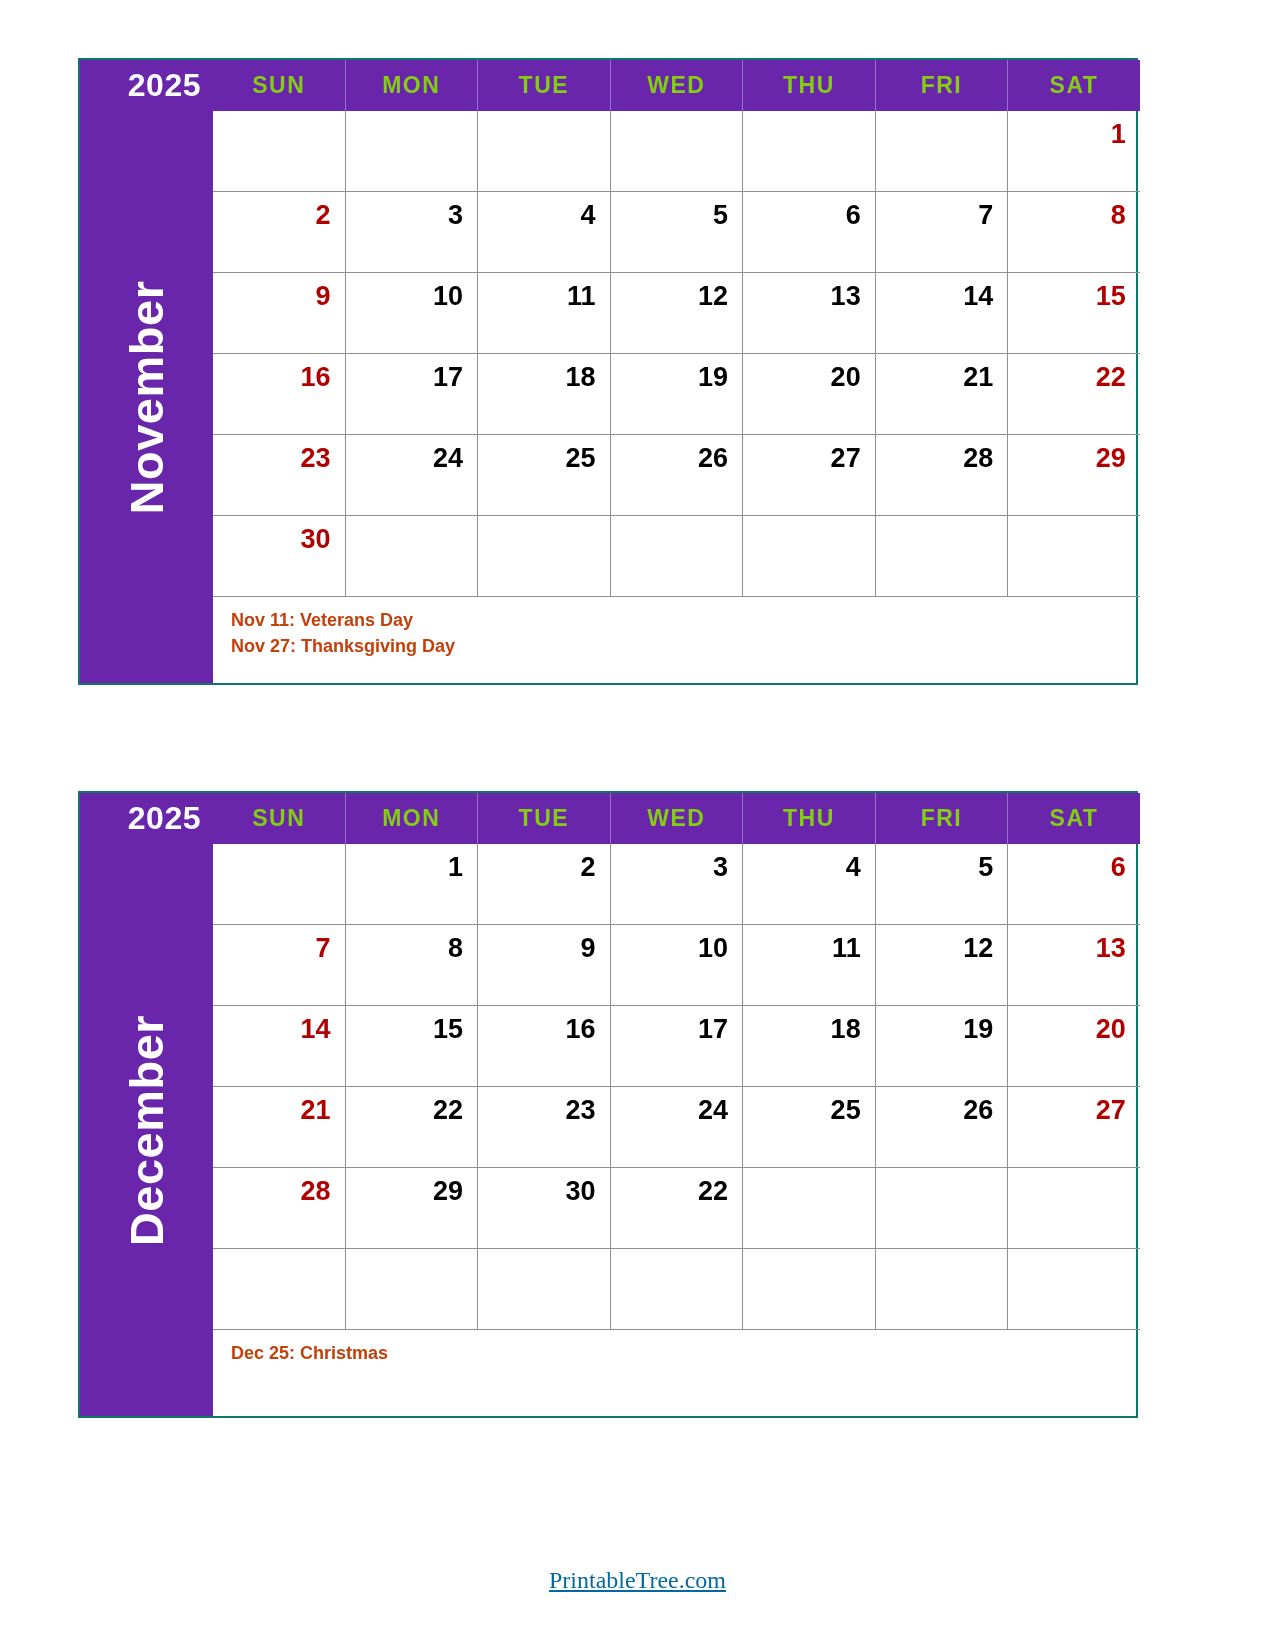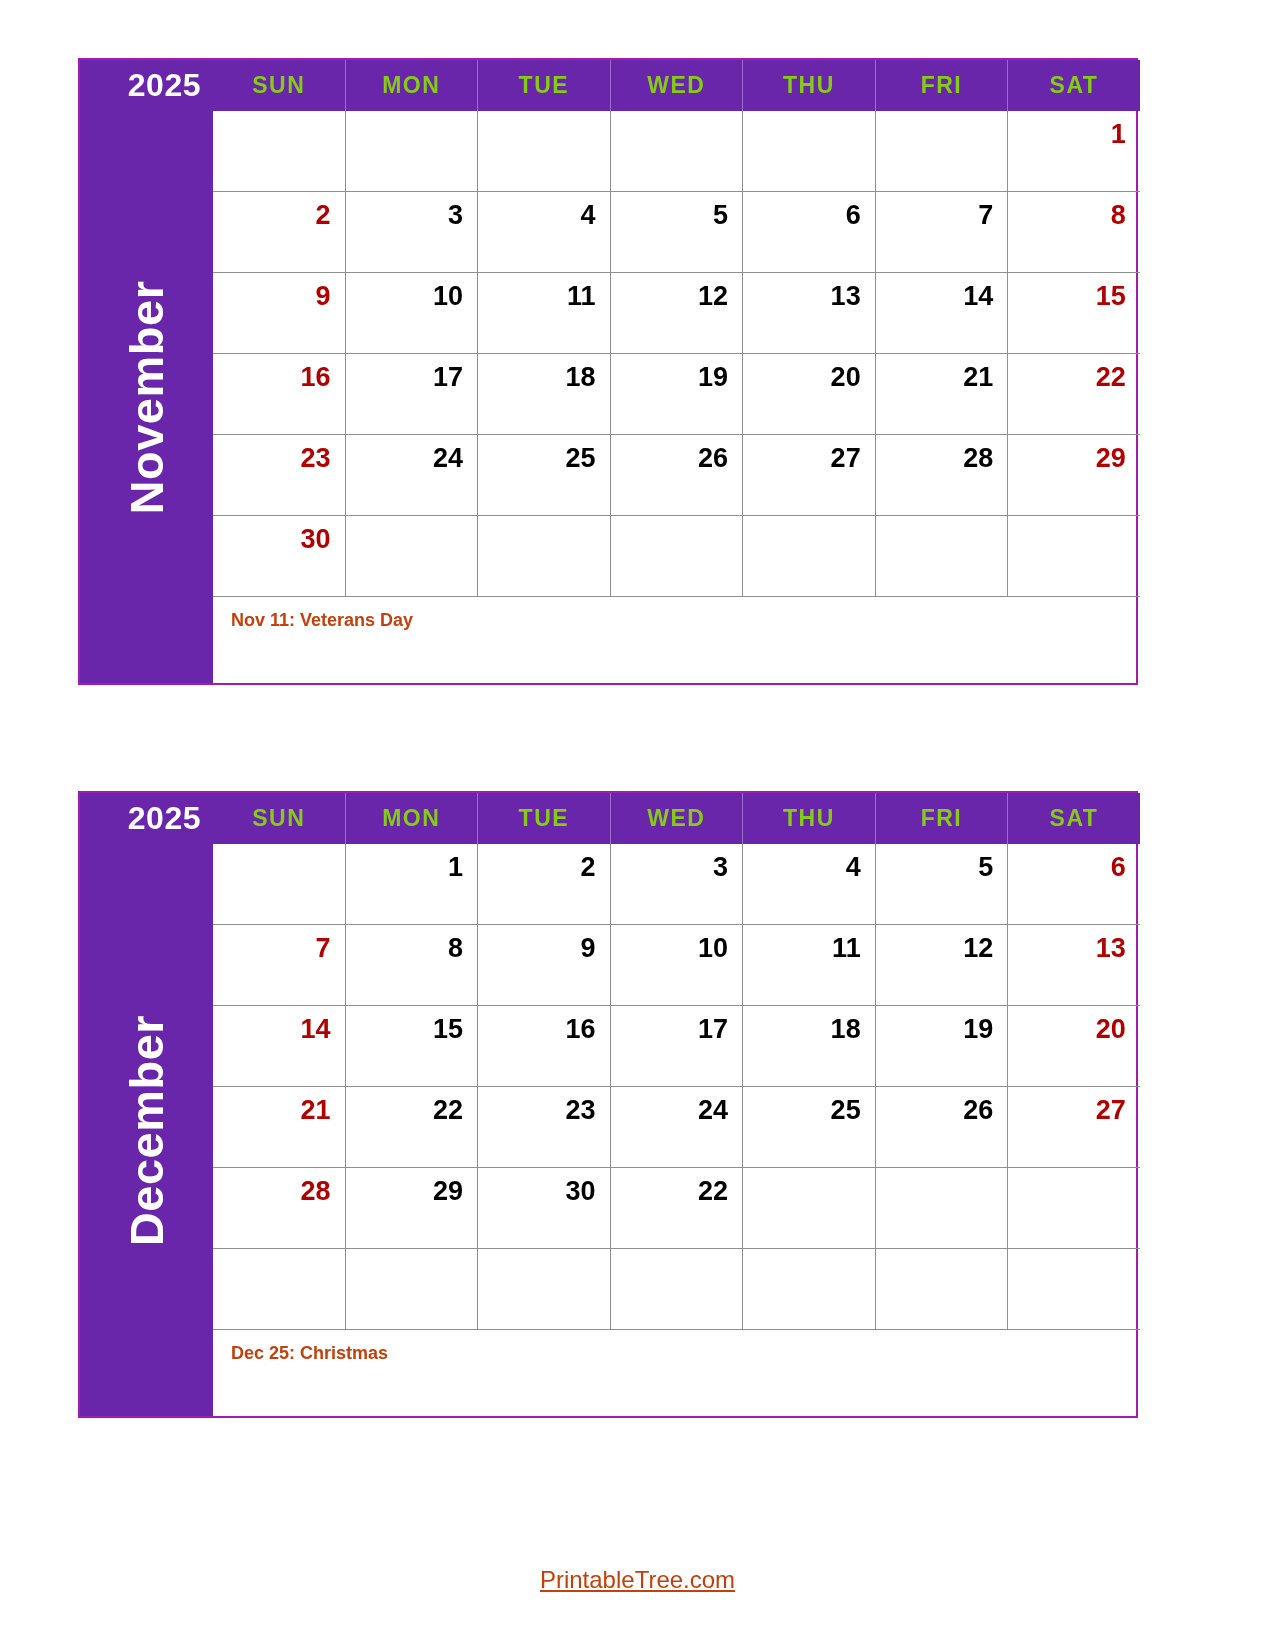--- a/index.html
+++ b/index.html
@@ -16,21 +16,21 @@
   .page {
     width: 1275px;
     height: 1650px;
     box-sizing: border-box;
     padding: 58px 78px 0 78px;
     position: relative;
   }
   .calendar {
     position: relative;
     display: flex;
-    border: 2px solid #a21caf;
+    border: 2px solid #0f766e;
     box-sizing: border-box;
     width: 1060px;
   }
   .month-band {
     width: 133px;
     background: #6a26ab;
     box-sizing: border-box;
     position: relative;
     flex: 0 0 133px;
   }
@@ -123,25 +123,25 @@
     height: 106px;
   }
   .footer {
     position: absolute;
     left: 0;
     right: 0;
     bottom: 56px;
     text-align: center;
   }
   .footer a {
-    color: #c2410c;
+    color: #0369a1;
     font-size: 24px;
     text-decoration: underline;
     font-weight: normal;
-    font-family: Liberation Sans, sans-serif;
+    font-family: Liberation Serif, serif;
   }
 </style>
 </head>
 <body>
 
 <div class="page">
 
   <div class="calendar">
     <div class="month-band">
       <div class="year-label">2025</div>
@@ -299,20 +299,21 @@
         <div class="cell">
             <span class="day-num"></span>
           </div>
         <div class="cell">
             <span class="day-num weekend"></span>
           </div>
       </div>
 
       <div class="notes">
         <div class="note-line">Nov 11: Veterans Day</div>
+        <div class="note-line">Nov 27: Thanksgiving Day</div>
       </div>
     </div>
   </div>
 
   <div class="gap"></div>
 
   <div class="calendar">
     <div class="month-band">
       <div class="year-label">2025</div>
       <div class="month-name-wrap">

